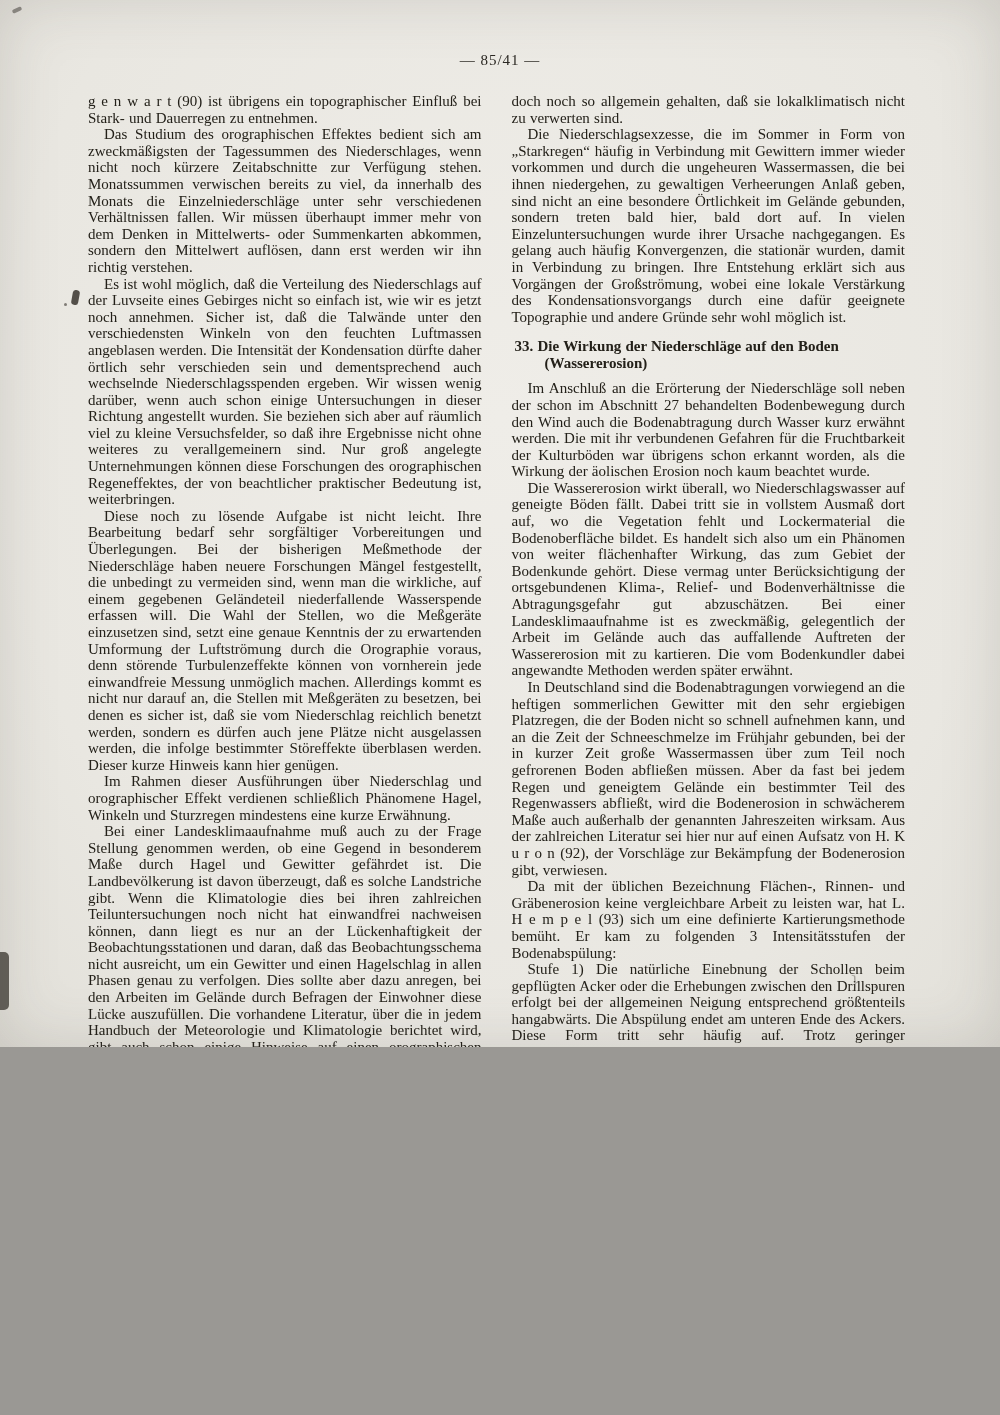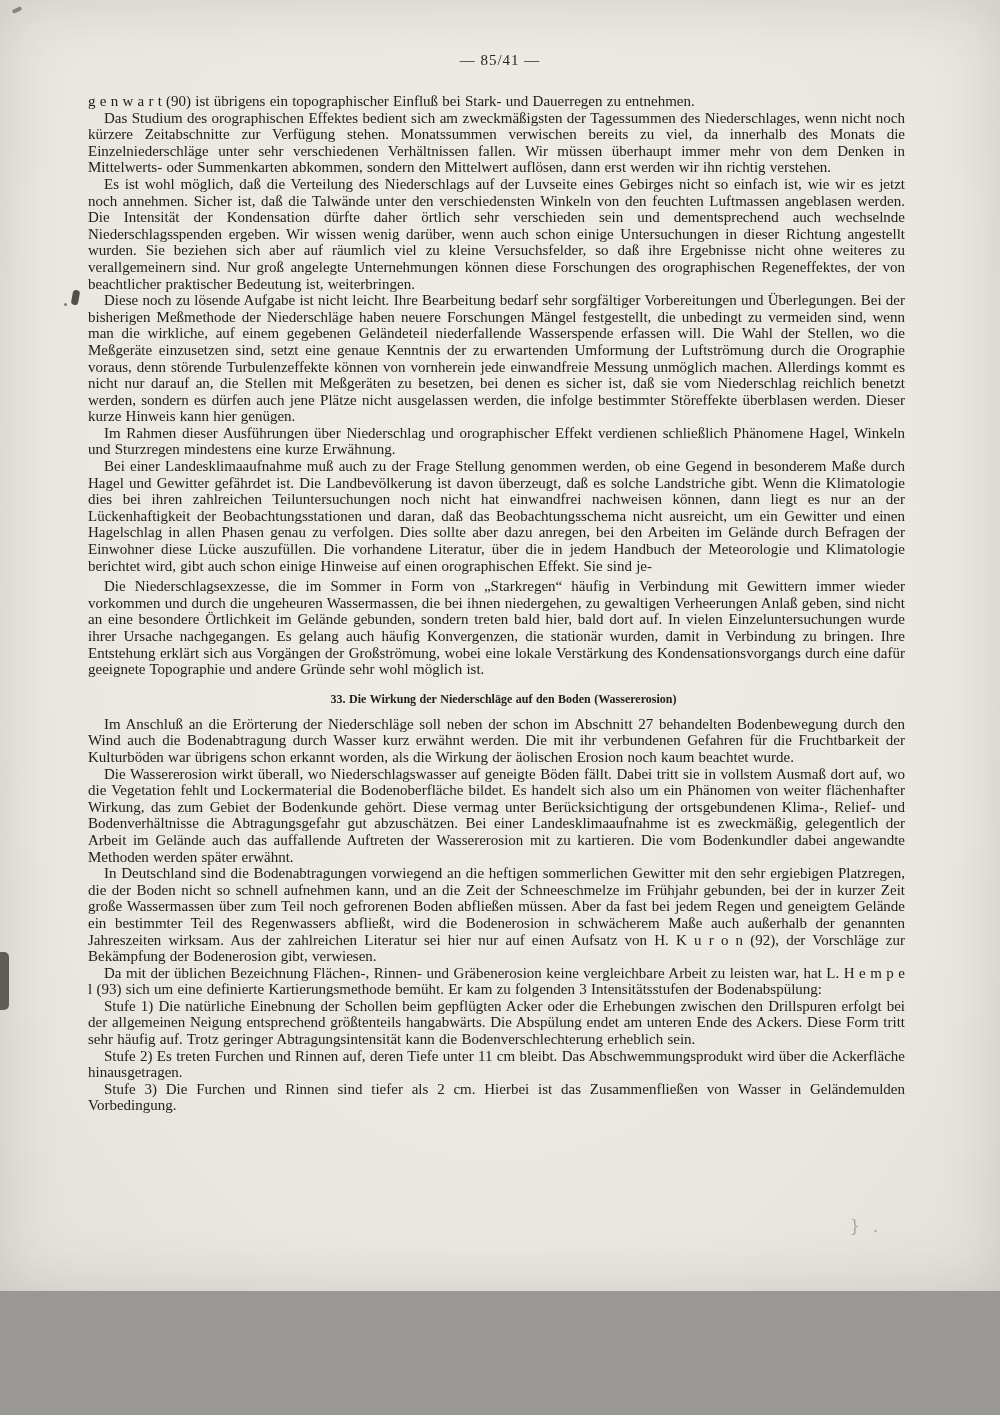--- a/index.html
+++ b/index.html
@@ -3,42 +3,41 @@
 <meta charset="utf-8">
 <style>
   html, body {
     margin: 0;
     padding: 0;
     background: #9a9894;
   }
   .page {
     position: relative;
     width: 1000px;
-    height: 1291px;
+    height: 1047px;
     margin: 0 auto;
     background: #ebe9e4;
     background-image: radial-gradient(ellipse at 50% 40%, #efede8 0%, #e9e7e1 70%, #e2e0d9 100%);
     box-shadow: inset 0 0 60px rgba(90,85,75,0.18);
     color: #232019;
     font-family: "Liberation Serif", "DejaVu Serif", serif;
     overflow: hidden;
   }
   .page-number {
     padding-top: 52px;
     text-align: center;
     font-size: 15px;
     letter-spacing: 1px;
     color: #2a2722;
   }
   .columns {
     display: flex;
-    gap: 4px;
+    gap: 30px;
     padding: 0 95px 0 88px;
     margin-top: 24px;
-    flex-direction: column;
   }
   .col {
     flex: 1 1 0;
     min-width: 0;
     text-align: justify;
     font-size: 15px;
     line-height: 16.6px;
     hyphens: auto;
     -webkit-hyphens: auto;
     word-spacing: 0.5px;
@@ -47,27 +46,27 @@
     margin: 0;
     text-indent: 16px;
   }
   .col > * + * {
     margin-top: 5px;
   }
   .col p.para.no-indent {
     text-indent: 0;
   }
   .col h3.section-heading {
-    font-size: 12px;
+    font-size: 15px;
     line-height: 17px;
     font-weight: bold;
-    margin: 13px 0 8px 14px;
+    margin: 13px 0 8px 3px;
     padding-left: 30px;
     text-indent: -30px;
-    text-align: center;
+    text-align: left;
   }
   
   .artifact {
     position: absolute;
     background: #38342e;
   }
   .artifact.a1 {
     left: 72px; top: 290px;
     width: 7px; height: 15px;
     border-radius: 3px;
@@ -114,20 +113,21 @@
   <div class="columns">
     <div class="col" id="col-left">
         <p class="para no-indent">g e n w a r t (90) ist übrigens ein topographischer Einfluß bei Stark- und Dauerregen zu entnehmen.</p>
         <p class="para">Das Studium des orographischen Effektes bedient sich am zweckmäßigsten der Tagessummen des Niederschlages, wenn nicht noch kürzere Zeitabschnitte zur Verfügung stehen. Monatssummen verwischen bereits zu viel, da innerhalb des Monats die Einzelniederschläge unter sehr verschiedenen Verhältnissen fallen. Wir müssen überhaupt immer mehr von dem Denken in Mittelwerts- oder Summenkarten abkommen, sondern den Mittelwert auflösen, dann erst werden wir ihn richtig verstehen.</p>
         <p class="para">Es ist wohl möglich, daß die Verteilung des Niederschlags auf der Luvseite eines Gebirges nicht so einfach ist, wie wir es jetzt noch annehmen. Sicher ist, daß die Talwände unter den verschiedensten Winkeln von den feuchten Luftmassen angeblasen werden. Die Intensität der Kondensation dürfte daher örtlich sehr verschieden sein und dementsprechend auch wechselnde Niederschlagsspenden ergeben. Wir wissen wenig darüber, wenn auch schon einige Untersuchungen in dieser Richtung angestellt wurden. Sie beziehen sich aber auf räumlich viel zu kleine Versuchsfelder, so daß ihre Ergebnisse nicht ohne weiteres zu verallgemeinern sind. Nur groß angelegte Unternehmungen können diese Forschungen des orographischen Regeneffektes, der von beachtlicher praktischer Bedeutung ist, weiterbringen.</p>
         <p class="para">Diese noch zu lösende Aufgabe ist nicht leicht. Ihre Bearbeitung bedarf sehr sorgfältiger Vorbereitungen und Überlegungen. Bei der bisherigen Meßmethode der Niederschläge haben neuere Forschungen Mängel festgestellt, die unbedingt zu vermeiden sind, wenn man die wirkliche, auf einem gegebenen Geländeteil niederfallende Wasserspende erfassen will. Die Wahl der Stellen, wo die Meßgeräte einzusetzen sind, setzt eine genaue Kenntnis der zu erwartenden Umformung der Luftströmung durch die Orographie voraus, denn störende Turbulenzeffekte können von vornherein jede einwandfreie Messung unmöglich machen. Allerdings kommt es nicht nur darauf an, die Stellen mit Meßgeräten zu besetzen, bei denen es sicher ist, daß sie vom Niederschlag reichlich benetzt werden, sondern es dürfen auch jene Plätze nicht ausgelassen werden, die infolge bestimmter Störeffekte überblasen werden. Dieser kurze Hinweis kann hier genügen.</p>
         <p class="para">Im Rahmen dieser Ausführungen über Niederschlag und orographischer Effekt verdienen schließlich Phänomene Hagel, Winkeln und Sturzregen mindestens eine kurze Erwähnung.</p>
         <p class="para">Bei einer Landesklimaaufnahme muß auch zu der Frage Stellung genommen werden, ob eine Gegend in besonderem Maße durch Hagel und Gewitter gefährdet ist. Die Landbevölkerung ist davon überzeugt, daß es solche Landstriche gibt. Wenn die Klimatologie dies bei ihren zahlreichen Teiluntersuchungen noch nicht hat einwandfrei nachweisen können, dann liegt es nur an der Lückenhaftigkeit der Beobachtungsstationen und daran, daß das Beobachtungsschema nicht ausreicht, um ein Gewitter und einen Hagelschlag in allen Phasen genau zu verfolgen. Dies sollte aber dazu anregen, bei den Arbeiten im Gelände durch Befragen der Einwohner diese Lücke auszufüllen. Die vorhandene Literatur, über die in jedem Handbuch der Meteorologie und Klimatologie berichtet wird, gibt auch schon einige Hinweise auf einen orographischen Effekt. Sie sind je-</p>
       </div>
     <div class="col" id="col-right">
+        <p class="para no-indent">doch noch so allgemein gehalten, daß sie lokalklimatisch nicht zu verwerten sind.</p>
         <p class="para">Die Niederschlagsexzesse, die im Sommer in Form von „Starkregen“ häufig in Verbindung mit Gewittern immer wieder vorkommen und durch die ungeheuren Wassermassen, die bei ihnen niedergehen, zu gewaltigen Verheerungen Anlaß geben, sind nicht an eine besondere Örtlichkeit im Gelände gebunden, sondern treten bald hier, bald dort auf. In vielen Einzeluntersuchungen wurde ihrer Ursache nachgegangen. Es gelang auch häufig Konvergenzen, die stationär wurden, damit in Verbindung zu bringen. Ihre Entstehung erklärt sich aus Vorgängen der Großströmung, wobei eine lokale Verstärkung des Kondensationsvorgangs durch eine dafür geeignete Topographie und andere Gründe sehr wohl möglich ist.</p>
         <h3 class="section-heading">33. Die Wirkung der Niederschläge auf den Boden (Wassererosion)</h3>
         <p class="para">Im Anschluß an die Erörterung der Niederschläge soll neben der schon im Abschnitt 27 behandelten Bodenbewegung durch den Wind auch die Bodenabtragung durch Wasser kurz erwähnt werden. Die mit ihr verbundenen Gefahren für die Fruchtbarkeit der Kulturböden war übrigens schon erkannt worden, als die Wirkung der äolischen Erosion noch kaum beachtet wurde.</p>
         <p class="para">Die Wassererosion wirkt überall, wo Niederschlagswasser auf geneigte Böden fällt. Dabei tritt sie in vollstem Ausmaß dort auf, wo die Vegetation fehlt und Lockermaterial die Bodenoberfläche bildet. Es handelt sich also um ein Phänomen von weiter flächenhafter Wirkung, das zum Gebiet der Bodenkunde gehört. Diese vermag unter Berücksichtigung der ortsgebundenen Klima-, Relief- und Bodenverhältnisse die Abtragungsgefahr gut abzuschätzen. Bei einer Landesklimaaufnahme ist es zweckmäßig, gelegentlich der Arbeit im Gelände auch das auffallende Auftreten der Wassererosion mit zu kartieren. Die vom Bodenkundler dabei angewandte Methoden werden später erwähnt.</p>
         <p class="para">In Deutschland sind die Bodenabtragungen vorwiegend an die heftigen sommerlichen Gewitter mit den sehr ergiebigen Platzregen, die der Boden nicht so schnell aufnehmen kann, und an die Zeit der Schneeschmelze im Frühjahr gebunden, bei der in kurzer Zeit große Wassermassen über zum Teil noch gefrorenen Boden abfließen müssen. Aber da fast bei jedem Regen und geneigtem Gelände ein bestimmter Teil des Regenwassers abfließt, wird die Bodenerosion in schwächerem Maße auch außerhalb der genannten Jahreszeiten wirksam. Aus der zahlreichen Literatur sei hier nur auf einen Aufsatz von H. K u r o n (92), der Vorschläge zur Bekämpfung der Bodenerosion gibt, verwiesen.</p>
         <p class="para">Da mit der üblichen Bezeichnung Flächen-, Rinnen- und Gräbenerosion keine vergleichbare Arbeit zu leisten war, hat L. H e m p e l (93) sich um eine definierte Kartierungsmethode bemüht. Er kam zu folgenden 3 Intensitätsstufen der Bodenabspülung:</p>
         <p class="para">Stufe 1) Die natürliche Einebnung der Schollen beim gepflügten Acker oder die Erhebungen zwischen den Drillspuren erfolgt bei der allgemeinen Neigung entsprechend größtenteils hangabwärts. Die Abspülung endet am unteren Ende des Ackers. Diese Form tritt sehr häufig auf. Trotz geringer Abtragungsintensität kann die Bodenverschlechterung erheblich sein.</p>
         <p class="para">Stufe 2) Es treten Furchen und Rinnen auf, deren Tiefe unter 11 cm bleibt. Das Abschwemmungsprodukt wird über die Ackerfläche hinausgetragen.</p>
         <p class="para">Stufe 3) Die Furchen und Rinnen sind tiefer als 2 cm. Hierbei ist das Zusammenfließen von Wasser in Geländemulden Vorbedingung.</p>
       </div>

